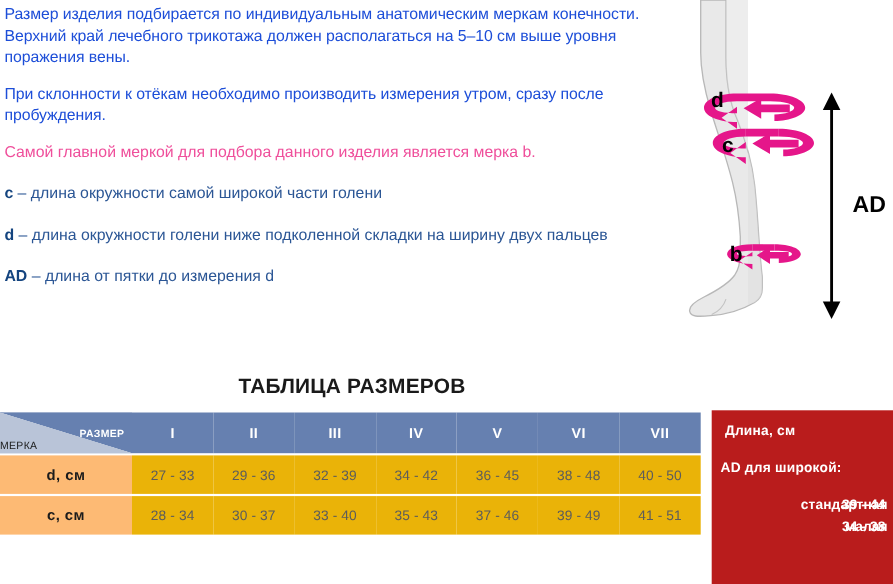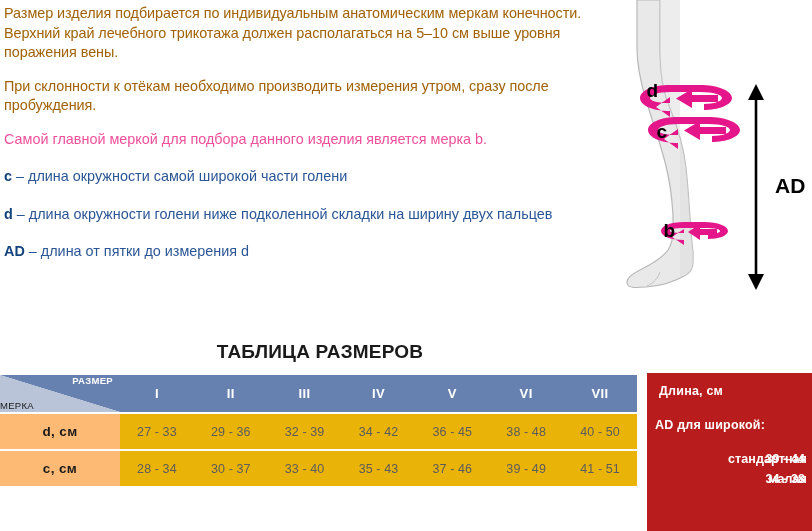--- a/index.html
+++ b/index.html
@@ -17,21 +17,21 @@
   }
 
   
   .text-col {
     position: absolute;
     left: 4px;
     top: 4px;
     width: 600px;
   }
   .para {
-    color: #a16207;
+    color: #1d4ed8;
     font-size: 14.4px;
     line-height: 19.5px;
     margin: 0 0 14px 0;
     letter-spacing: -0.05px;
   }
   .para-highlight {
     color: #ef4f9b;
     font-size: 14.4px;
     line-height: 19.5px;
     margin: 0 0 18px 0;
@@ -111,21 +111,21 @@
   }
   .corner-tri {
     position: absolute;
     left: 0; top: 0;
     width: 120px; height: 37px;
     background: linear-gradient(to bottom left, #6680b0 49.4%, #b9c4d8 50%);
   }
   .corner-size {
     position: absolute;
     right: 7px;
-    top: 0;
+    top: 14px;
     font-size: 9.5px;
     font-weight: bold;
     color: #ffffff;
     letter-spacing: 0.3px;
   }
   .corner-merka {
     position: absolute;
     left: 0px;
     bottom: 1px;
     font-size: 9.5px;

